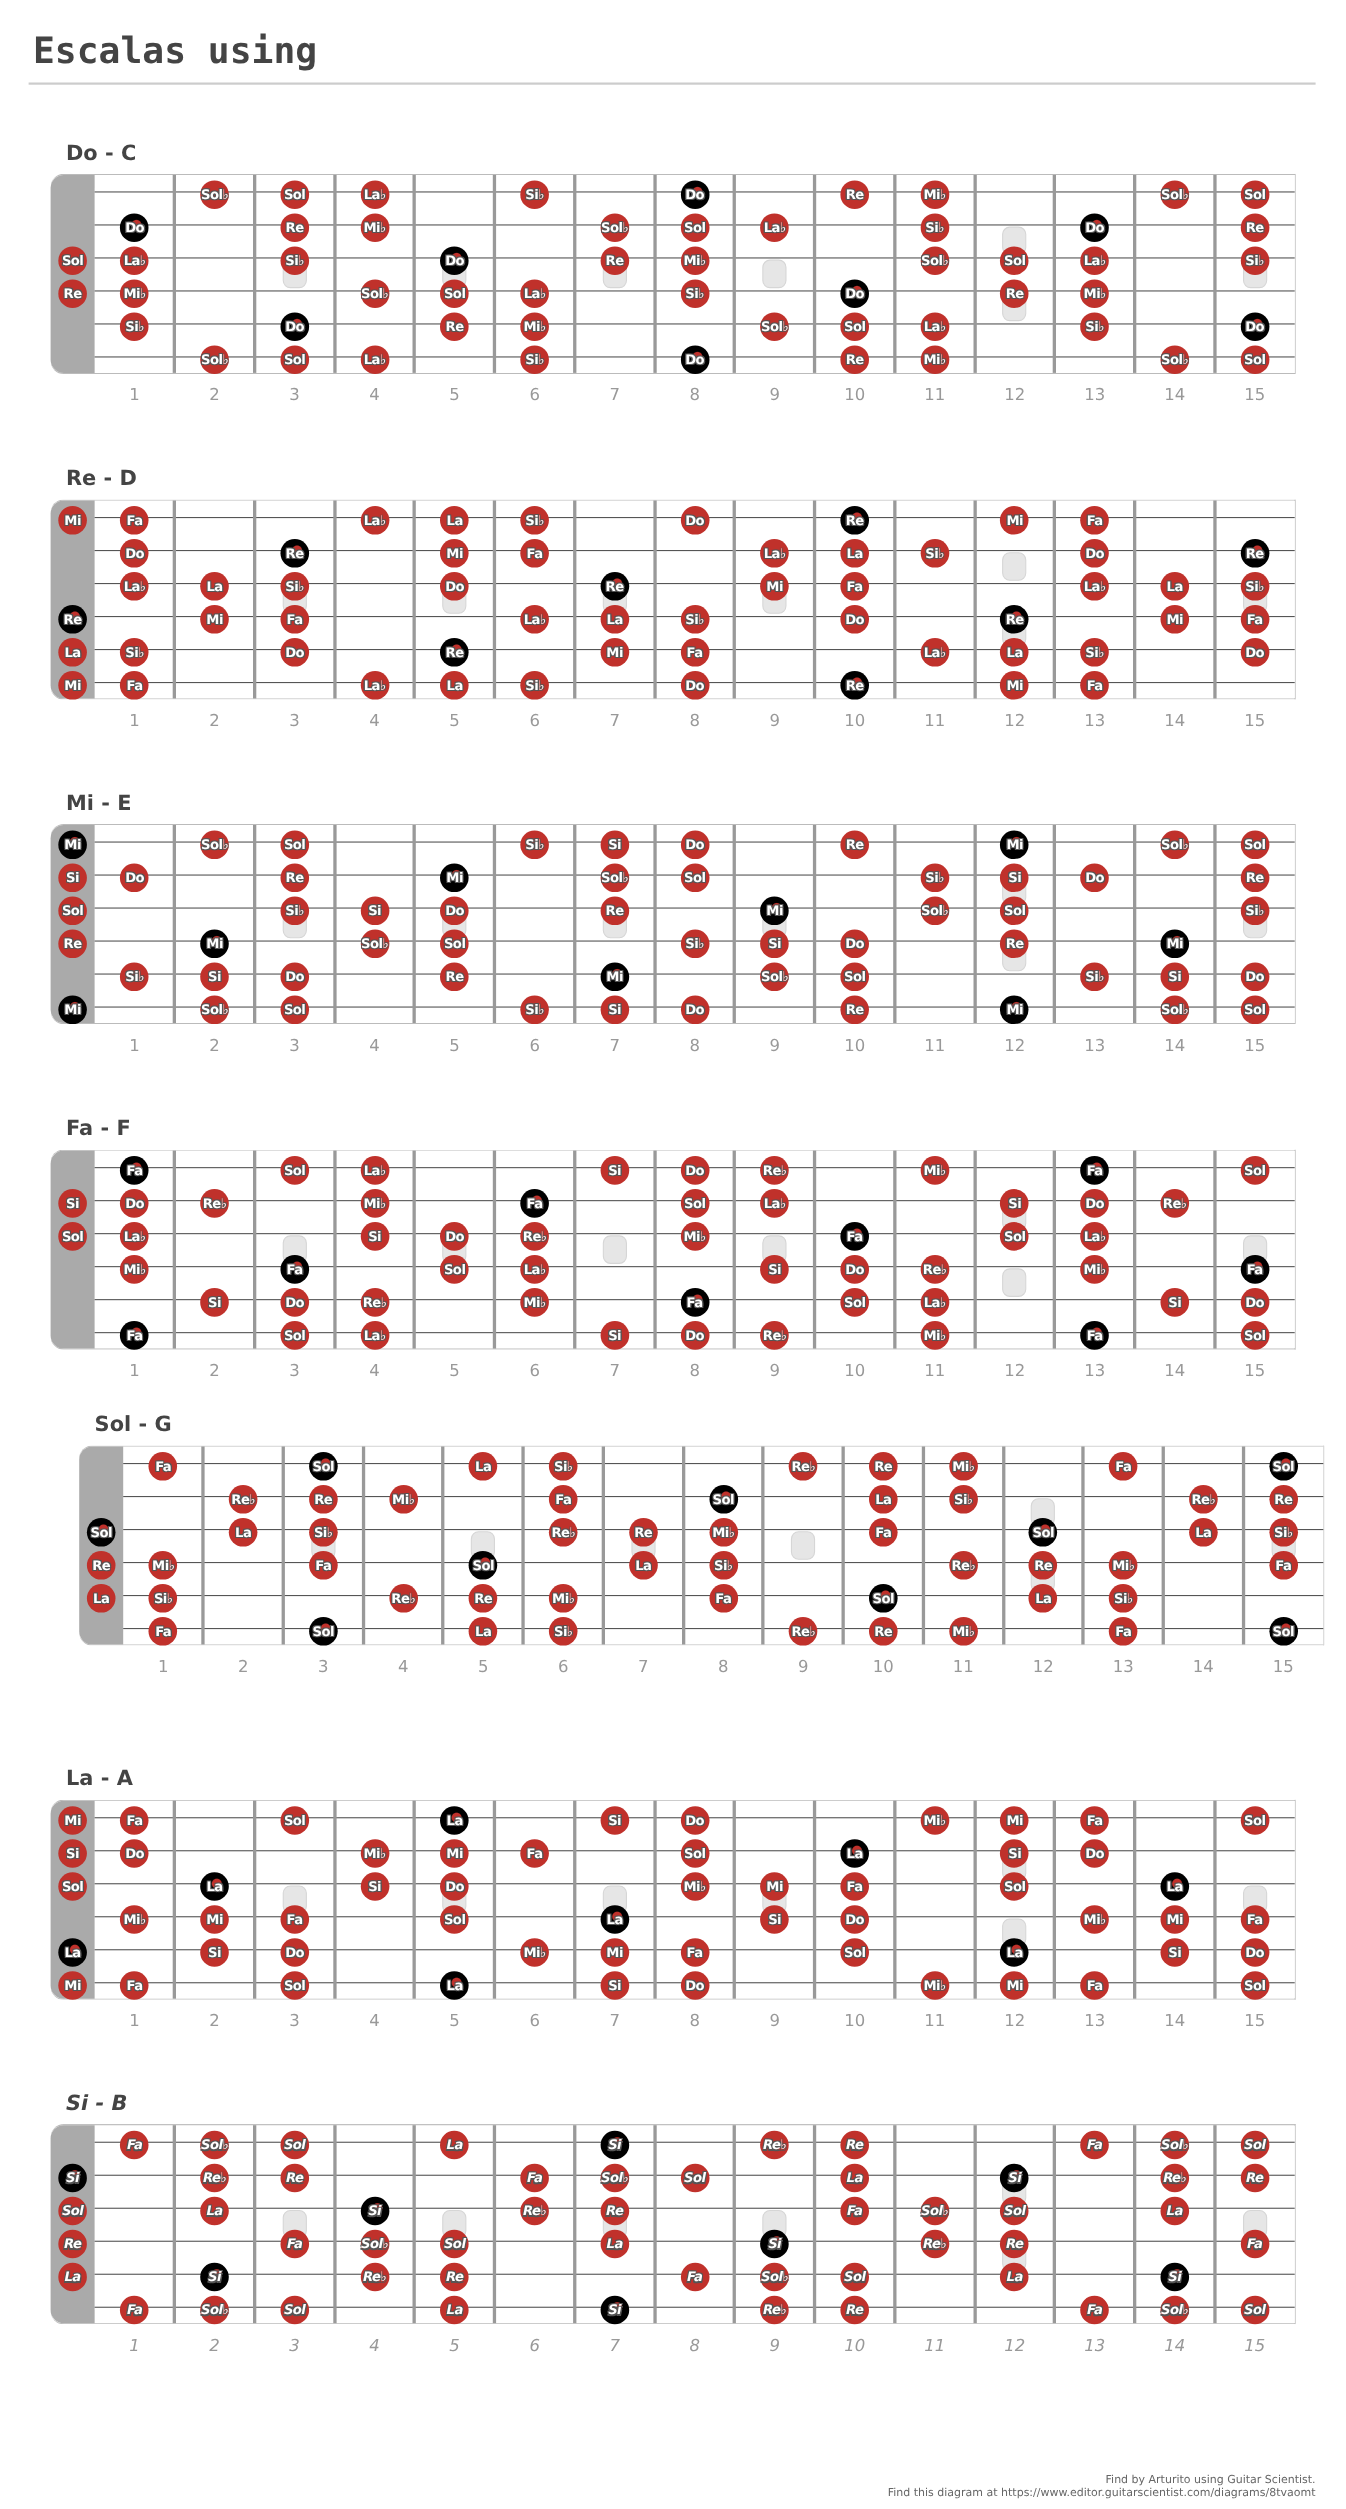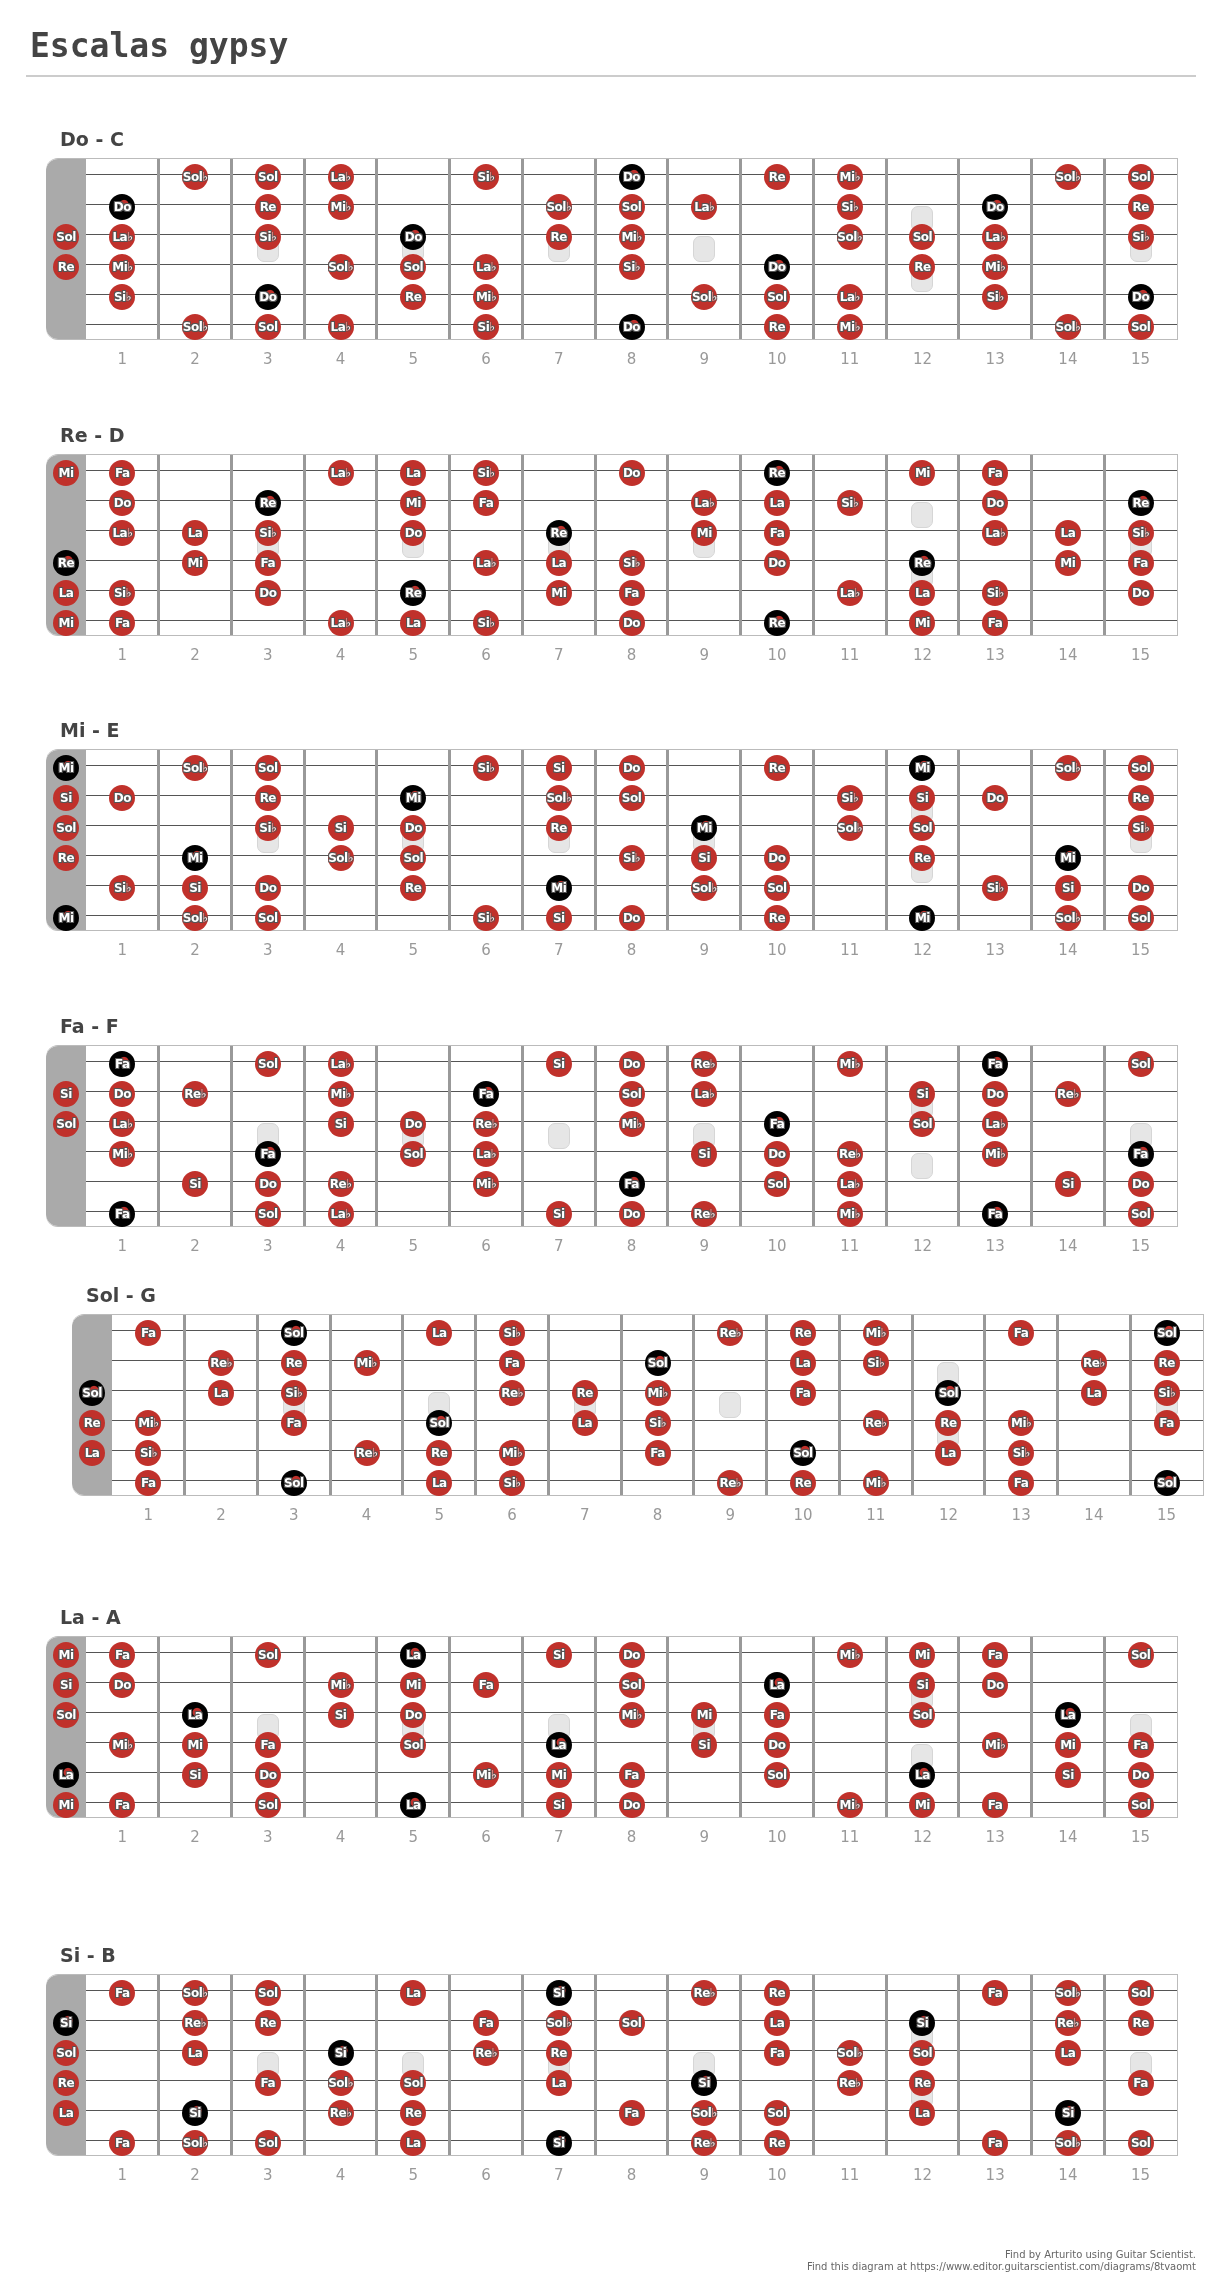--- a/index.html
+++ b/index.html
@@ -16,21 +16,21 @@
   .note { position: absolute; width: 26px; height: 26px; border-radius: 50%; background: #c0312b; box-sizing: border-box; display: flex; align-items: center; justify-content: center; }
   .note.root { background: radial-gradient(circle at 58% 40%, #c0312b 0 4px, #000000 5px); }
   .note-label { font-family: "DejaVu Sans", sans-serif; font-weight: bold; font-size: 12px; color: #ffffff; letter-spacing: -0.5px; white-space: nowrap;
     text-shadow: -1px -1px 0 #555, 1px -1px 0 #555, -1px 1px 0 #555, 1px 1px 0 #555; }
   .fret-num { position: absolute; top: 222px; width: 40px; text-align: center; font-family: "DejaVu Sans", sans-serif; font-size: 15px; color: #999999; }
   .footer { position: absolute; right: 28px; top: 2249px; text-align: right; font-family: "DejaVu Sans", sans-serif; font-size: 10px; line-height: 12px; color: #666666; }
 </style>
 </head>
 <body>
 
-<h1 class="page-title">Escalas gypsy</h1>
+<h1 class="page-title">Escalas using</h1>
 <div class="title-rule"></div>
 
 <div id="sections">
     <section class="section" style="top: 128px;">
       <h2 class="section-title">Do - C</h2>
       <div class="board">
         <div class="nut"></div>
         <div class="inlay" style="left: 210.833px; top: 77px;"></div>
         <div class="inlay" style="left: 356.3px; top: 77px;"></div>
         <div class="inlay" style="left: 501.767px; top: 77px;"></div>
@@ -1325,21 +1325,21 @@
       <div class="fret-num" style="left: 538.767px;">7</div>
       <div class="fret-num" style="left: 611.5px;">8</div>
       <div class="fret-num" style="left: 684.233px;">9</div>
       <div class="fret-num" style="left: 756.967px;">10</div>
       <div class="fret-num" style="left: 829.7px;">11</div>
       <div class="fret-num" style="left: 902.433px;">12</div>
       <div class="fret-num" style="left: 975.167px;">13</div>
       <div class="fret-num" style="left: 1047.9px;">14</div>
       <div class="fret-num" style="left: 1120.63px;">15</div>
     </section>
-    <section class="section" style="top: 1944px;">
+    <section class="section" style="top: 1901px; font-style: italic;">
       <h2 class="section-title">Si - B</h2>
       <div class="board">
         <div class="nut"></div>
         <div class="inlay" style="left: 210.833px; top: 77px;"></div>
         <div class="inlay" style="left: 356.3px; top: 77px;"></div>
         <div class="inlay" style="left: 501.767px; top: 77px;"></div>
         <div class="inlay" style="left: 647.233px; top: 77px;"></div>
         <div class="inlay" style="left: 1083.63px; top: 77px;"></div>
         <div class="inlay" style="left: 865.433px; top: 47px;"></div>
         <div class="inlay" style="left: 865.433px; top: 107px;"></div>

